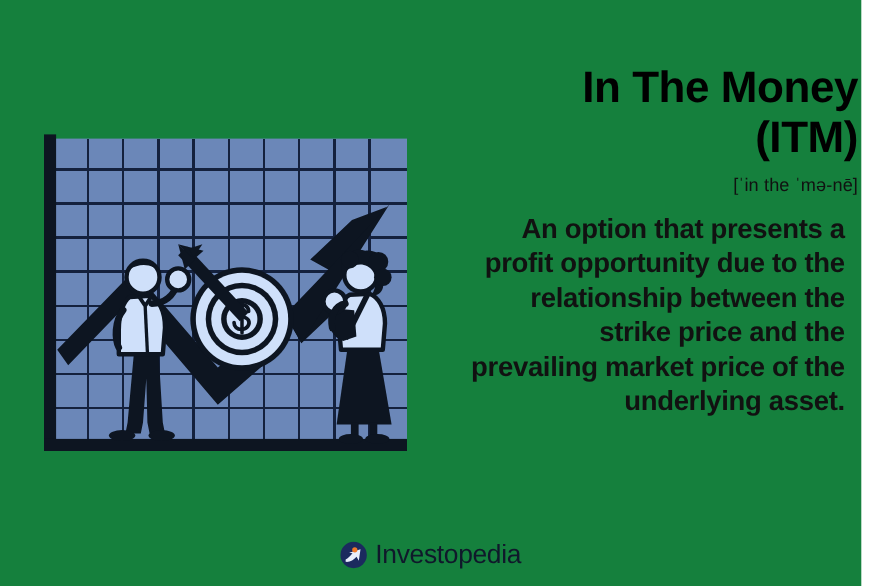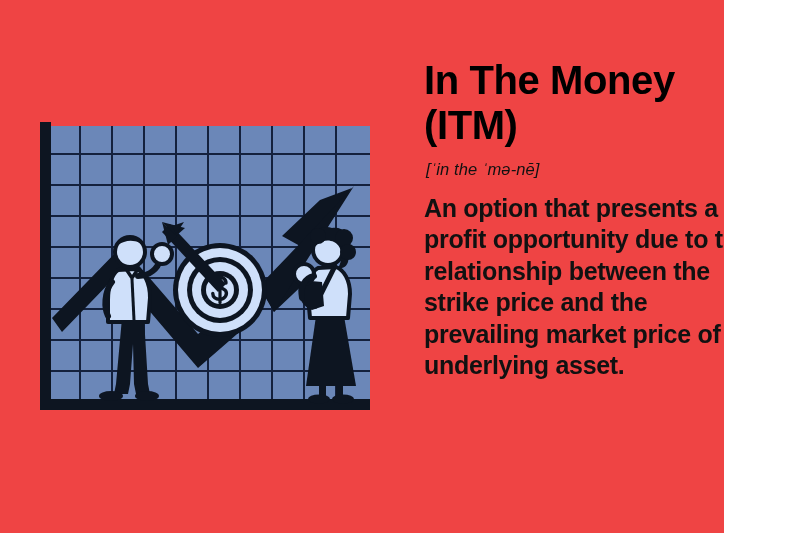--- a/index.html
+++ b/index.html
@@ -5,24 +5,25 @@
   html, body {
     margin: 0;
     padding: 0;
     background: #ffffff;
   }
   body {
     font-family: "Liberation Sans", sans-serif;
   }
   #card {
     position: relative;
-    width: 724px;
+    width: 783px;
     height: 533px;
-    background: #ef4444;
+    background: #15803d;
     overflow: hidden;
+    text-align: right;
   }
 
   
   #illustration {
     position: absolute;
     left: 38px;
     top: 122px;
     width: 340px;
     height: 296px;
   }
@@ -43,21 +44,20 @@
     font-size: 40px;
     line-height: 1.12;
     font-weight: bold;
     color: #000000;
     letter-spacing: -0.4px;
     margin: 0;
     white-space: pre-line;
   }
   #pronunciation {
     font-size: 16.5px;
-    font-style: italic;
     color: #111111;
     margin: 12px 0 0 2px;
     letter-spacing: 0.1px;
   }
   #definition {
     font-size: 25px;
     line-height: 1.26;
     font-weight: bold;
     color: #111111;
     margin: 14px 12px 0 0;
@@ -209,14 +209,22 @@
     </svg>
   </div>
 
   <div id="text-col">
     <h1 id="title">In The Money
 (ITM)</h1>
     <div id="pronunciation">[ˈin the ˈmə-nē]</div>
     <p id="definition">An option that presents a profit opportunity due to the relationship between the strike price and the prevailing market price of the underlying asset.</p>
   </div>
 
+  <div id="footer">
+    <svg id="logo-mark" viewBox="0 0 48 48" aria-hidden="true">
+      <circle cx="24" cy="24" r="23" fill="#1b2a5e"></circle>
+      <path d="M10 32 C 14 30 18 26 22 21 L 16 20 L 36 14 L 33 34 L 29 27 C 24 33 17 37 10 36 Z" fill="#e8eefb"></path>
+      <circle cx="26" cy="15" r="4.6" fill="#f07a2a"></circle>
+    </svg>
+    <span id="logo-word">Investopedia</span>
+  </div>
 
 </div>
 
 </body></html>

